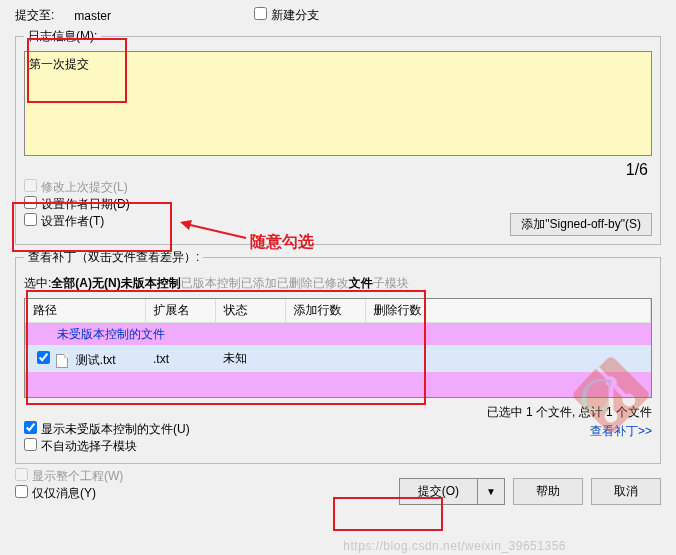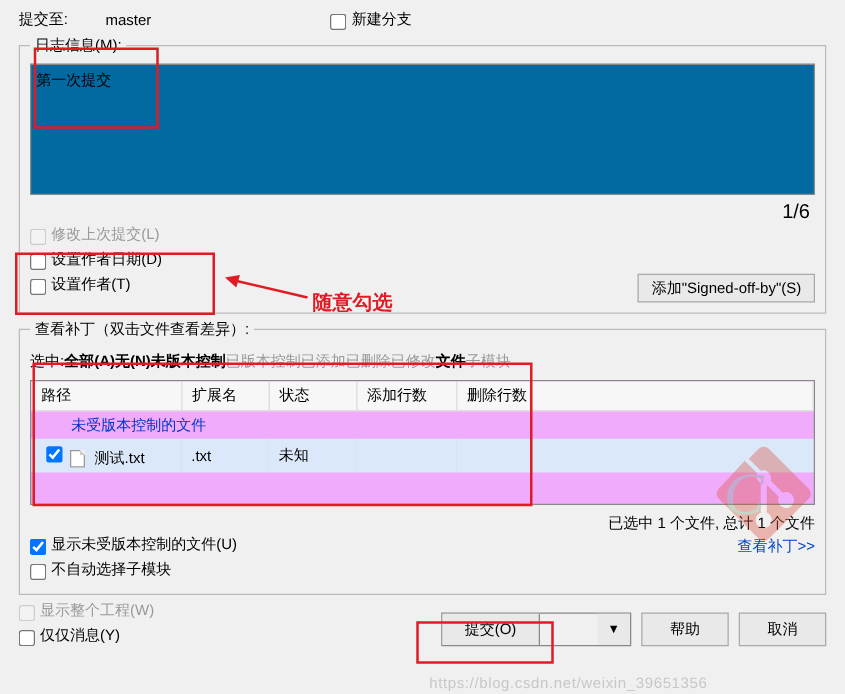--- a/index.html
+++ b/index.html
@@ -12,37 +12,37 @@
     height: 555px;
     overflow: hidden;
     position: relative;
   }
   .dialog {
     background: #f0f0f0;
     padding: 5px 15px;
     position: relative;
   }
   .row { display: flex; align-items: center; margin: 2px 0; }
-  .label { margin-right: 10px; }
-  .checkbox { display: inline-flex; align-items: flex-end; margin-right: 12px; }
+  .label { }
+  .checkbox { display: inline-flex; align-items: flex-start; margin-right: 12px; }
   .checkbox input { margin: 0 4px 0 0; }
 
   fieldset {
     border: 1px solid #bbb;
     margin: 4px 0;
     padding: 6px 8px 8px 8px;
     position: relative;
   }
   legend { padding: 0 4px; font-size: 12px; }
 
   .textarea {
     width: 100%;
     height: 105px;
     border: 1px solid #888;
-    background: #0369a1;
+    background: #fef9c3;
     padding: 4px;
     resize: none;
     font-family: inherit;
     font-size: 12px;
     overflow: auto;
   }
   .counter { text-align: right; font-size: 16px; padding: 2px 4px 0 0; }
 
   .btn {
     background: #e9e9e9;
@@ -85,21 +85,20 @@
   .file-row { background: #dbe8f9; }
   .file-row td { padding: 3px 8px; }
 
   .summary { text-align: right; margin: 6px 0 0 0; }
   .link { color: #0044cc; text-align: right; display: block; margin-top: 2px; }
 
   .bottom-buttons { display: flex; justify-content: flex-end; gap: 8px; margin-top: 10px; align-items: center; }
   .commit-btn {
     display: flex;
     border: 1px solid #888;
-    gap: 46px;
   }
   .commit-btn .main { border: none; border-right: 1px solid #888; padding: 4px 18px; background:#e9e9e9; cursor:pointer; font-family:inherit; font-size:12px; }
   .commit-btn .drop { border: none; padding: 4px 8px; background:#e9e9e9; cursor:pointer; font-size:10px; }
 
   
   .annot { position: absolute; border: 2px solid #e11b24; pointer-events: none; background: transparent; }
   .annot-text { position: absolute; color: #e11b24; font-weight: bold; font-size: 16px; pointer-events: none; }
   .arrow { position: absolute; pointer-events: none; }
 
   

